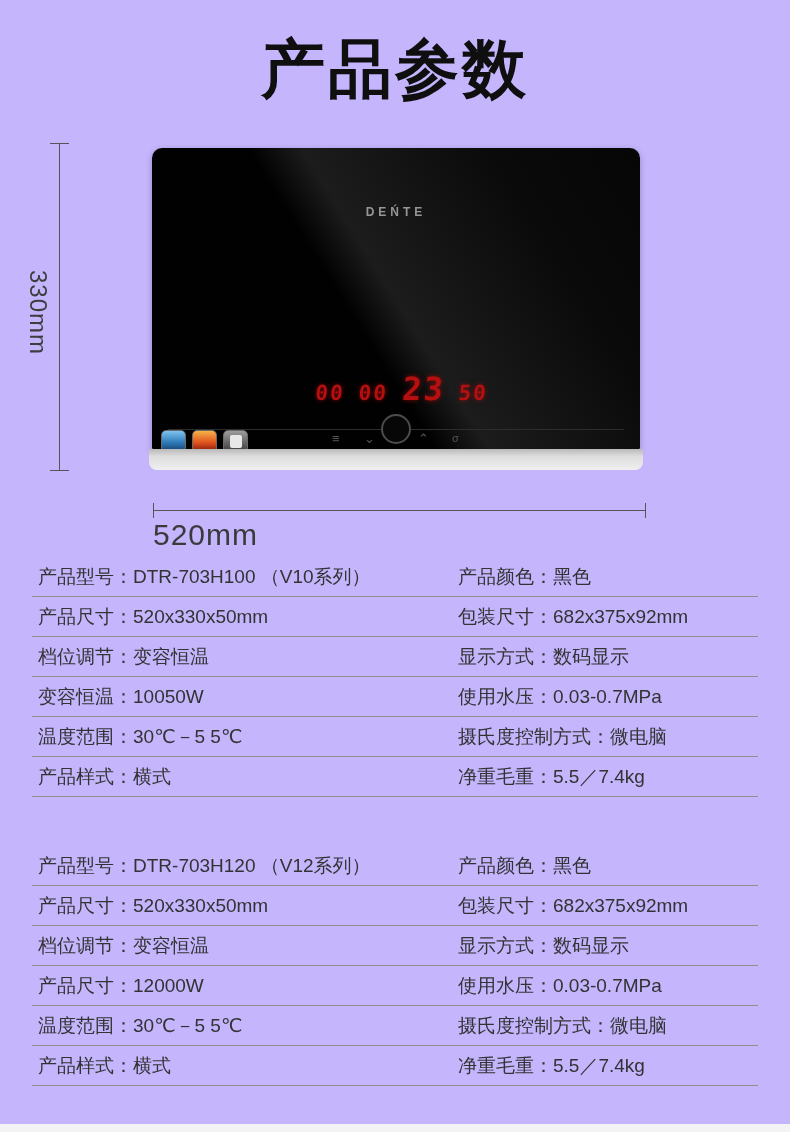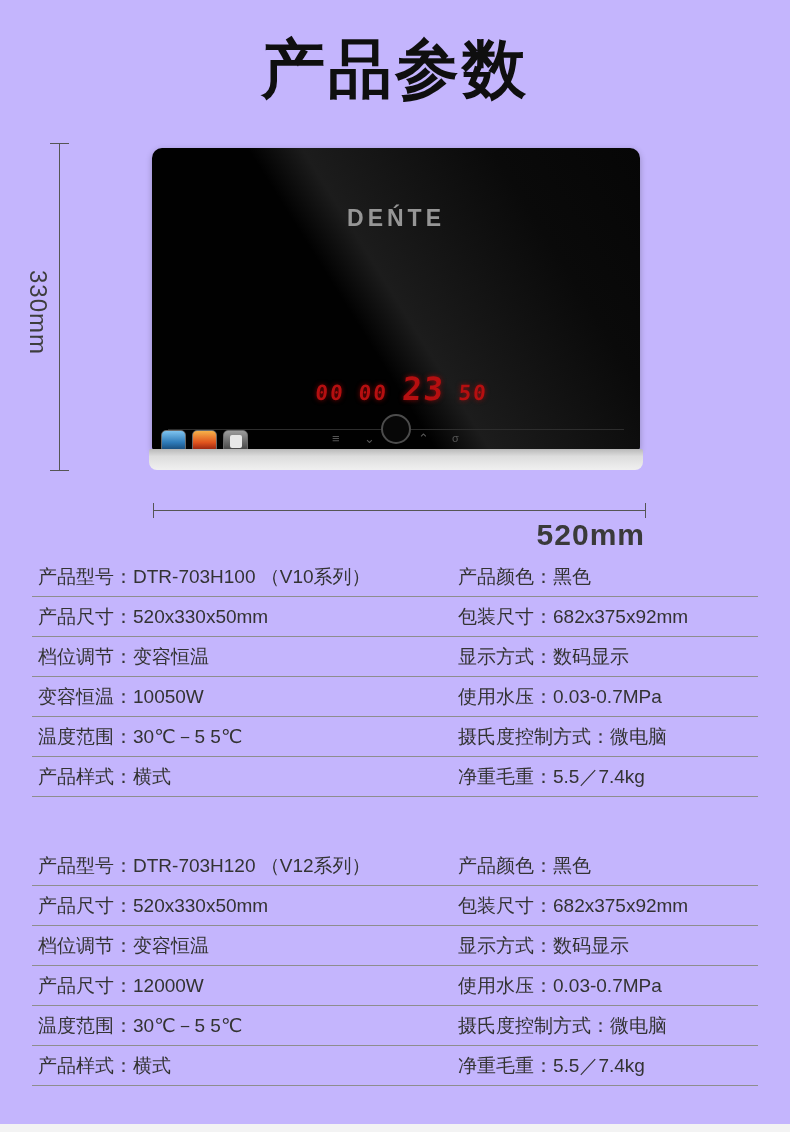--- a/index.html
+++ b/index.html
@@ -14,32 +14,32 @@
   
   .dim-v-line { position: absolute; left: 59px; top: 143px; width: 1px; height: 327px; background: #555; }
   .dim-v-cap { position: absolute; width: 19px; height: 1px; background: #555; left: 50px; }
   .dim-v-cap.top { top: 143px; } .dim-v-cap.bot { top: 470px; }
   .dim-v-label { position: absolute; left: 0px; top: 294px; width: 76px; text-align: center;
     transform: rotate(90deg); font-size: 24px; color: #3d3d3d; letter-spacing: 1px; }
 
   .dim-h-line { position: absolute; left: 153px; top: 510px; width: 492px; height: 1px; background: #555; }
   .dim-h-cap { position: absolute; width: 1px; height: 15px; background: #555; top: 503px; }
   .dim-h-cap.left { left: 153px; } .dim-h-cap.right { left: 645px; }
-  .dim-h-label { position: absolute; left: 153px; top: 518px; width: 492px; text-align: right;
-    font-size: 30px; color: #3a3a3a; letter-spacing: 1px; font-weight: bold; }
+  .dim-h-label { position: absolute; left: 153px; top: 518px; width: 492px; text-align: left;
+    font-size: 30px; color: #3a3a3a; letter-spacing: 1px; }
 
   
   .device { position: absolute; left: 152px; top: 148px; width: 488px; height: 302px;
     background: linear-gradient(58deg, #010101 0%, #010101 42%, #1c1c1c 50%, #0a0a0a 78%, #060606 100%);
     border-radius: 10px 10px 3px 3px; box-shadow: 0 2px 6px rgba(0,0,0,.25); }
   .device-base { position: absolute; left: 149px; top: 449px; width: 494px; height: 21px;
     background: linear-gradient(to bottom, #b9b9b9 0%, #dddddd 35%, #f0f0f0 100%);
     border-radius: 2px 2px 8px 8px; }
   .brand { position: absolute; left: 0; top: 57px; width: 100%; text-align: center;
-    font-size: 23px; font-weight: bold; color: #969696; letter-spacing: 4px; }
+    font-size: 12px; font-weight: bold; color: #969696; letter-spacing: 4px; }
 
   
   .led { position: absolute; left: 150px; top: 222px; width: 200px; display: flex;
     align-items: baseline; justify-content: center; gap: 14px;
     font-family: "DejaVu Sans Mono", monospace; color: #b50f10;
     text-shadow: 0 0 5px rgba(190,10,10,.65); transform: skewX(-5deg); }
   .led .seg-s { font-size: 21px; font-weight: bold; letter-spacing: 2px; }
   .led .seg-l { font-size: 32px; font-weight: bold; letter-spacing: 2px; }
 
   

